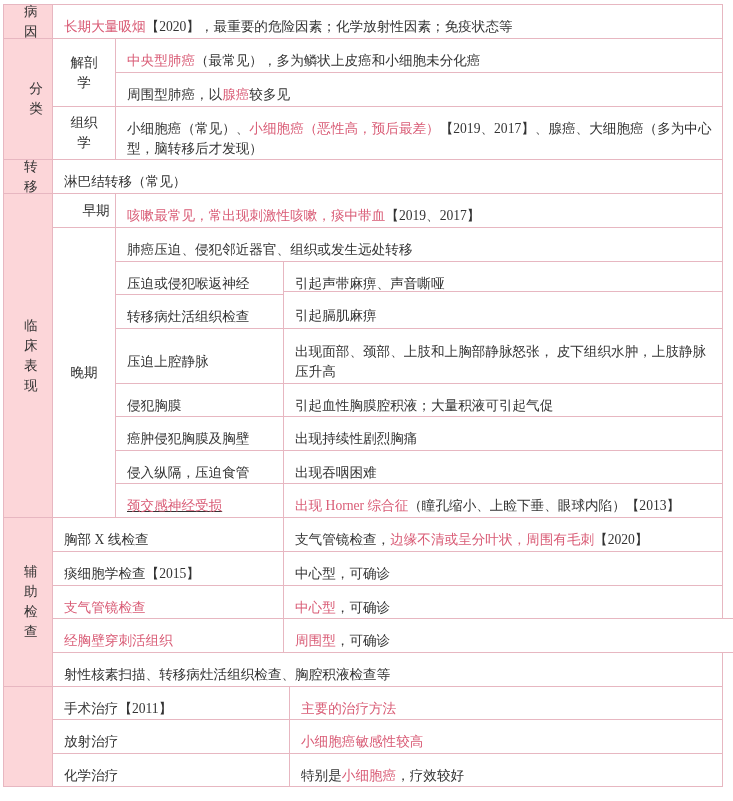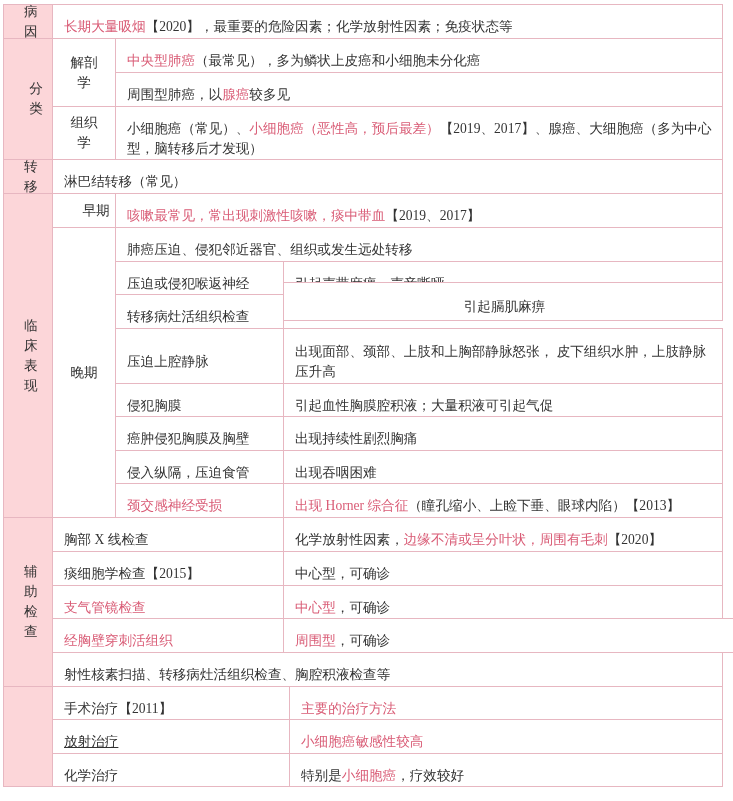--- a/index.html
+++ b/index.html
@@ -71,21 +71,21 @@
   <div class="c" style="left:115px;top:261px;width:169px;height:34px;">
     <span class="txt">压迫或侵犯喉返神经</span>
   </div>
   <div class="c" style="left:283px;top:261px;width:440px;height:34px;">
     <span class="txt">引起声带麻痹、声音嘶哑</span>
   </div>
 
   <div class="c" style="left:115px;top:294px;width:169px;height:35px;">
     <span class="txt">转移病灶活组织检查</span>
   </div>
-  <div class="c" style="left:283px;top:282px;width:440px;height:39px;justify-content:center;">
+  <div class="c" style="left:283px;top:291px;width:440px;height:39px;">
     <span class="txt">引起膈肌麻痹</span>
   </div>
 
   <div class="c" style="left:115px;top:328px;width:169px;height:56px;">
     <span class="txt">压迫上腔静脉</span>
   </div>
   <div class="c" style="left:283px;top:328px;width:440px;height:56px;">
     <span class="txt">出现面部、颈部、上肢和上胸部静脉怒张， 皮下组织水肿，上肢静脉压升高</span>
   </div>
 
@@ -103,36 +103,36 @@
     <span class="txt">出现持续性剧烈胸痛</span>
   </div>
 
   <div class="c" style="left:115px;top:450px;width:169px;height:34px;">
     <span class="txt">侵入纵隔，压迫食管</span>
   </div>
   <div class="c" style="left:283px;top:450px;width:440px;height:34px;">
     <span class="txt">出现吞咽困难</span>
   </div>
 
-  <div class="c" style="left:115px;top:483px;width:169px;height:35px;">
+  <div class="c" style="left:115px;top:483px;width:169px;height:35px;text-decoration:underline;">
     <span class="txt hl">颈交感神经受损</span>
   </div>
   <div class="c" style="left:283px;top:483px;width:440px;height:35px;">
     <span class="txt"><span class="hl">出现 Horner 综合征</span><span>（瞳孔缩小、上睑下垂、眼球内陷）【2013】</span></span>
   </div>
 
   <div class="c lbl" style="left:3px;top:517px;width:50px;height:170px;">
     <span>辅助检查</span>
   </div>
 
   <div class="c" style="left:52px;top:517px;width:232px;height:35px;">
     <span class="txt">胸部 X 线检查</span>
   </div>
   <div class="c" style="left:283px;top:517px;width:440px;height:35px;">
-    <span class="txt"><span>化学放射性因素，</span><span class="hl">边缘不清或呈分叶状，周围有毛刺</span><span>【2020】</span></span>
+    <span class="txt"><span>支气管镜检查，</span><span class="hl">边缘不清或呈分叶状，周围有毛刺</span><span>【2020】</span></span>
   </div>
 
   <div class="c" style="left:52px;top:551px;width:232px;height:35px;">
     <span class="txt">痰细胞学检查【2015】</span>
   </div>
   <div class="c" style="left:283px;top:551px;width:440px;height:35px;">
     <span class="txt">中心型，可确诊</span>
   </div>
 
   <div class="c" style="left:52px;top:585px;width:232px;height:34px;">
@@ -155,21 +155,21 @@
 
   <div class="c lbl" style="left:3px;top:686px;width:50px;height:101px;"></div>
 
   <div class="c" style="left:52px;top:686px;width:238px;height:34px;">
     <span class="txt">手术治疗【2011】</span>
   </div>
   <div class="c" style="left:289px;top:686px;width:434px;height:34px;">
     <span class="txt hl">主要的治疗方法</span>
   </div>
 
-  <div class="c" style="left:52px;top:719px;width:238px;height:35px;text-decoration:underline;">
+  <div class="c" style="left:52px;top:719px;width:238px;height:35px;">
     <span class="txt">放射治疗</span>
   </div>
   <div class="c" style="left:289px;top:719px;width:434px;height:35px;">
     <span class="txt hl">小细胞癌敏感性较高</span>
   </div>
 
   <div class="c" style="left:52px;top:753px;width:238px;height:34px;">
     <span class="txt">化学治疗</span>
   </div>
   <div class="c" style="left:289px;top:753px;width:434px;height:34px;">

